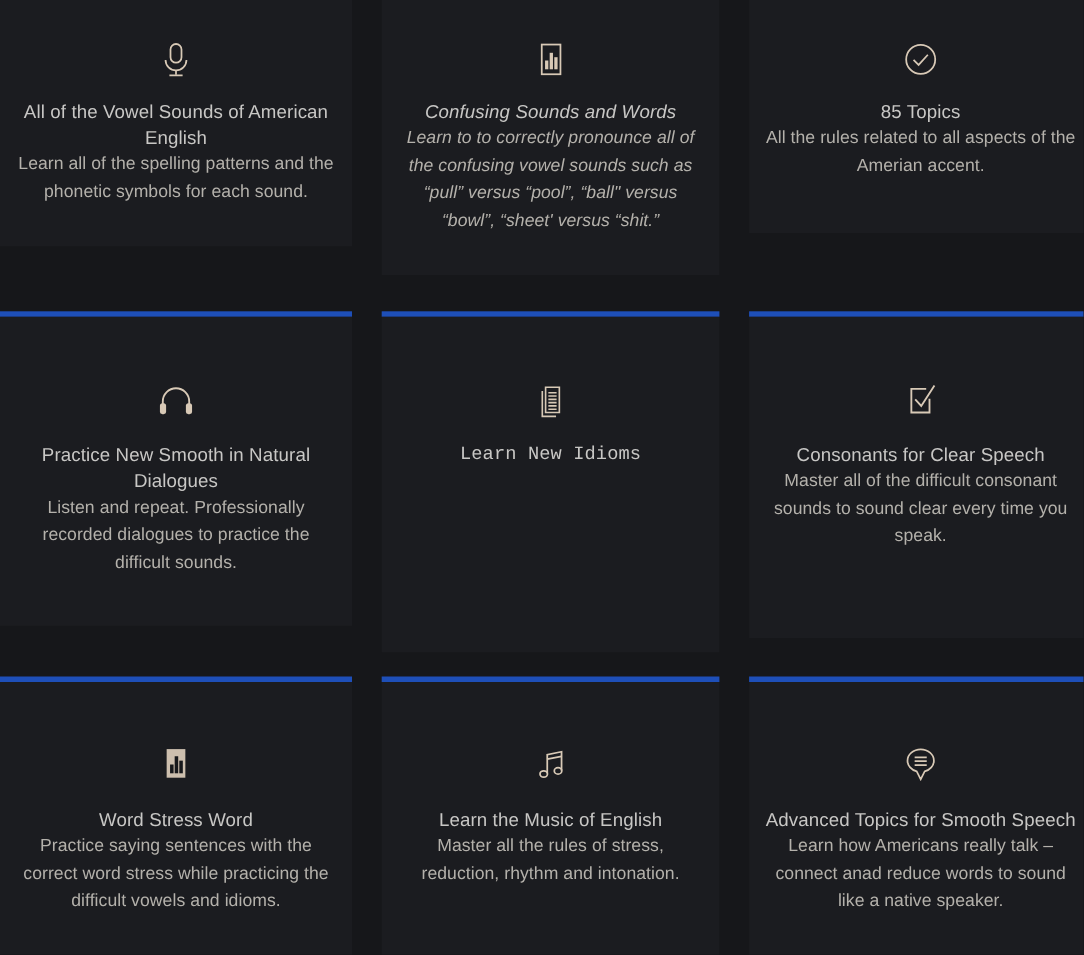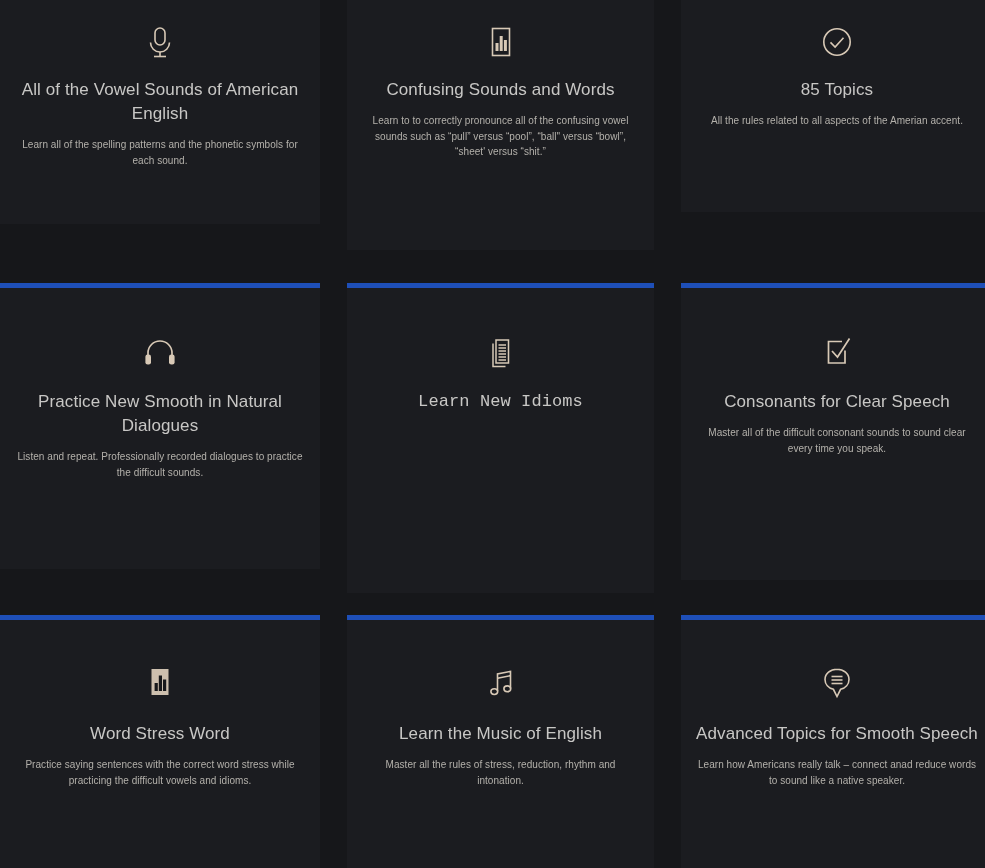--- a/index.html
+++ b/index.html
@@ -40,28 +40,28 @@
     height: 5px;
     width: 100%;
     background: #1e4fb8;
     flex: 0 0 auto;
   }
   .accent-bar.hidden { visibility: hidden; height: 0; }
 
   .card {
     background: #1b1c20;
     flex: 0 0 auto;
-    padding: 4px 14px;
+    padding: 16px 14px;
     text-align: center;
     overflow: hidden;
   }
 
   
   .h-r1c1 { height: 224px; }
-  .h-r1c2 { height: 250px; }
+  .h-r1c2 { height: 250px; font-style: italic; }
   .h-r1c3 { height: 212px; }
   .h-r2   { height: 281px; }
   .h-r2c2 { height: 305px; font-family: Liberation Mono, monospace; }
   .h-r2c3 { height: 292px; }
   .h-r3   { height: 248px; }
 
   .icon-wrap {
     display: flex;
     align-items: center;
     justify-content: center;
@@ -76,24 +76,23 @@
   .card-title {
     font-size: 17px;
     line-height: 1.42;
     color: #c8c7c5;
     font-weight: 400;
     margin-top: 6px;
     letter-spacing: .1px;
   }
 
   .card-desc {
-    font-size: 10px;
+    font-size: 16px;
     line-height: 1.56;
     color: #b4b1ab;
-    margin-top: 11px;
     letter-spacing: .05px;
   }
 
   
   .row2 .icon-wrap, .row3 .icon-wrap { margin-top: 32px; }
   .row2 .card-title, .row3 .card-title { margin-top: 10px; }
 </style>
 </head>
 <body>
 

